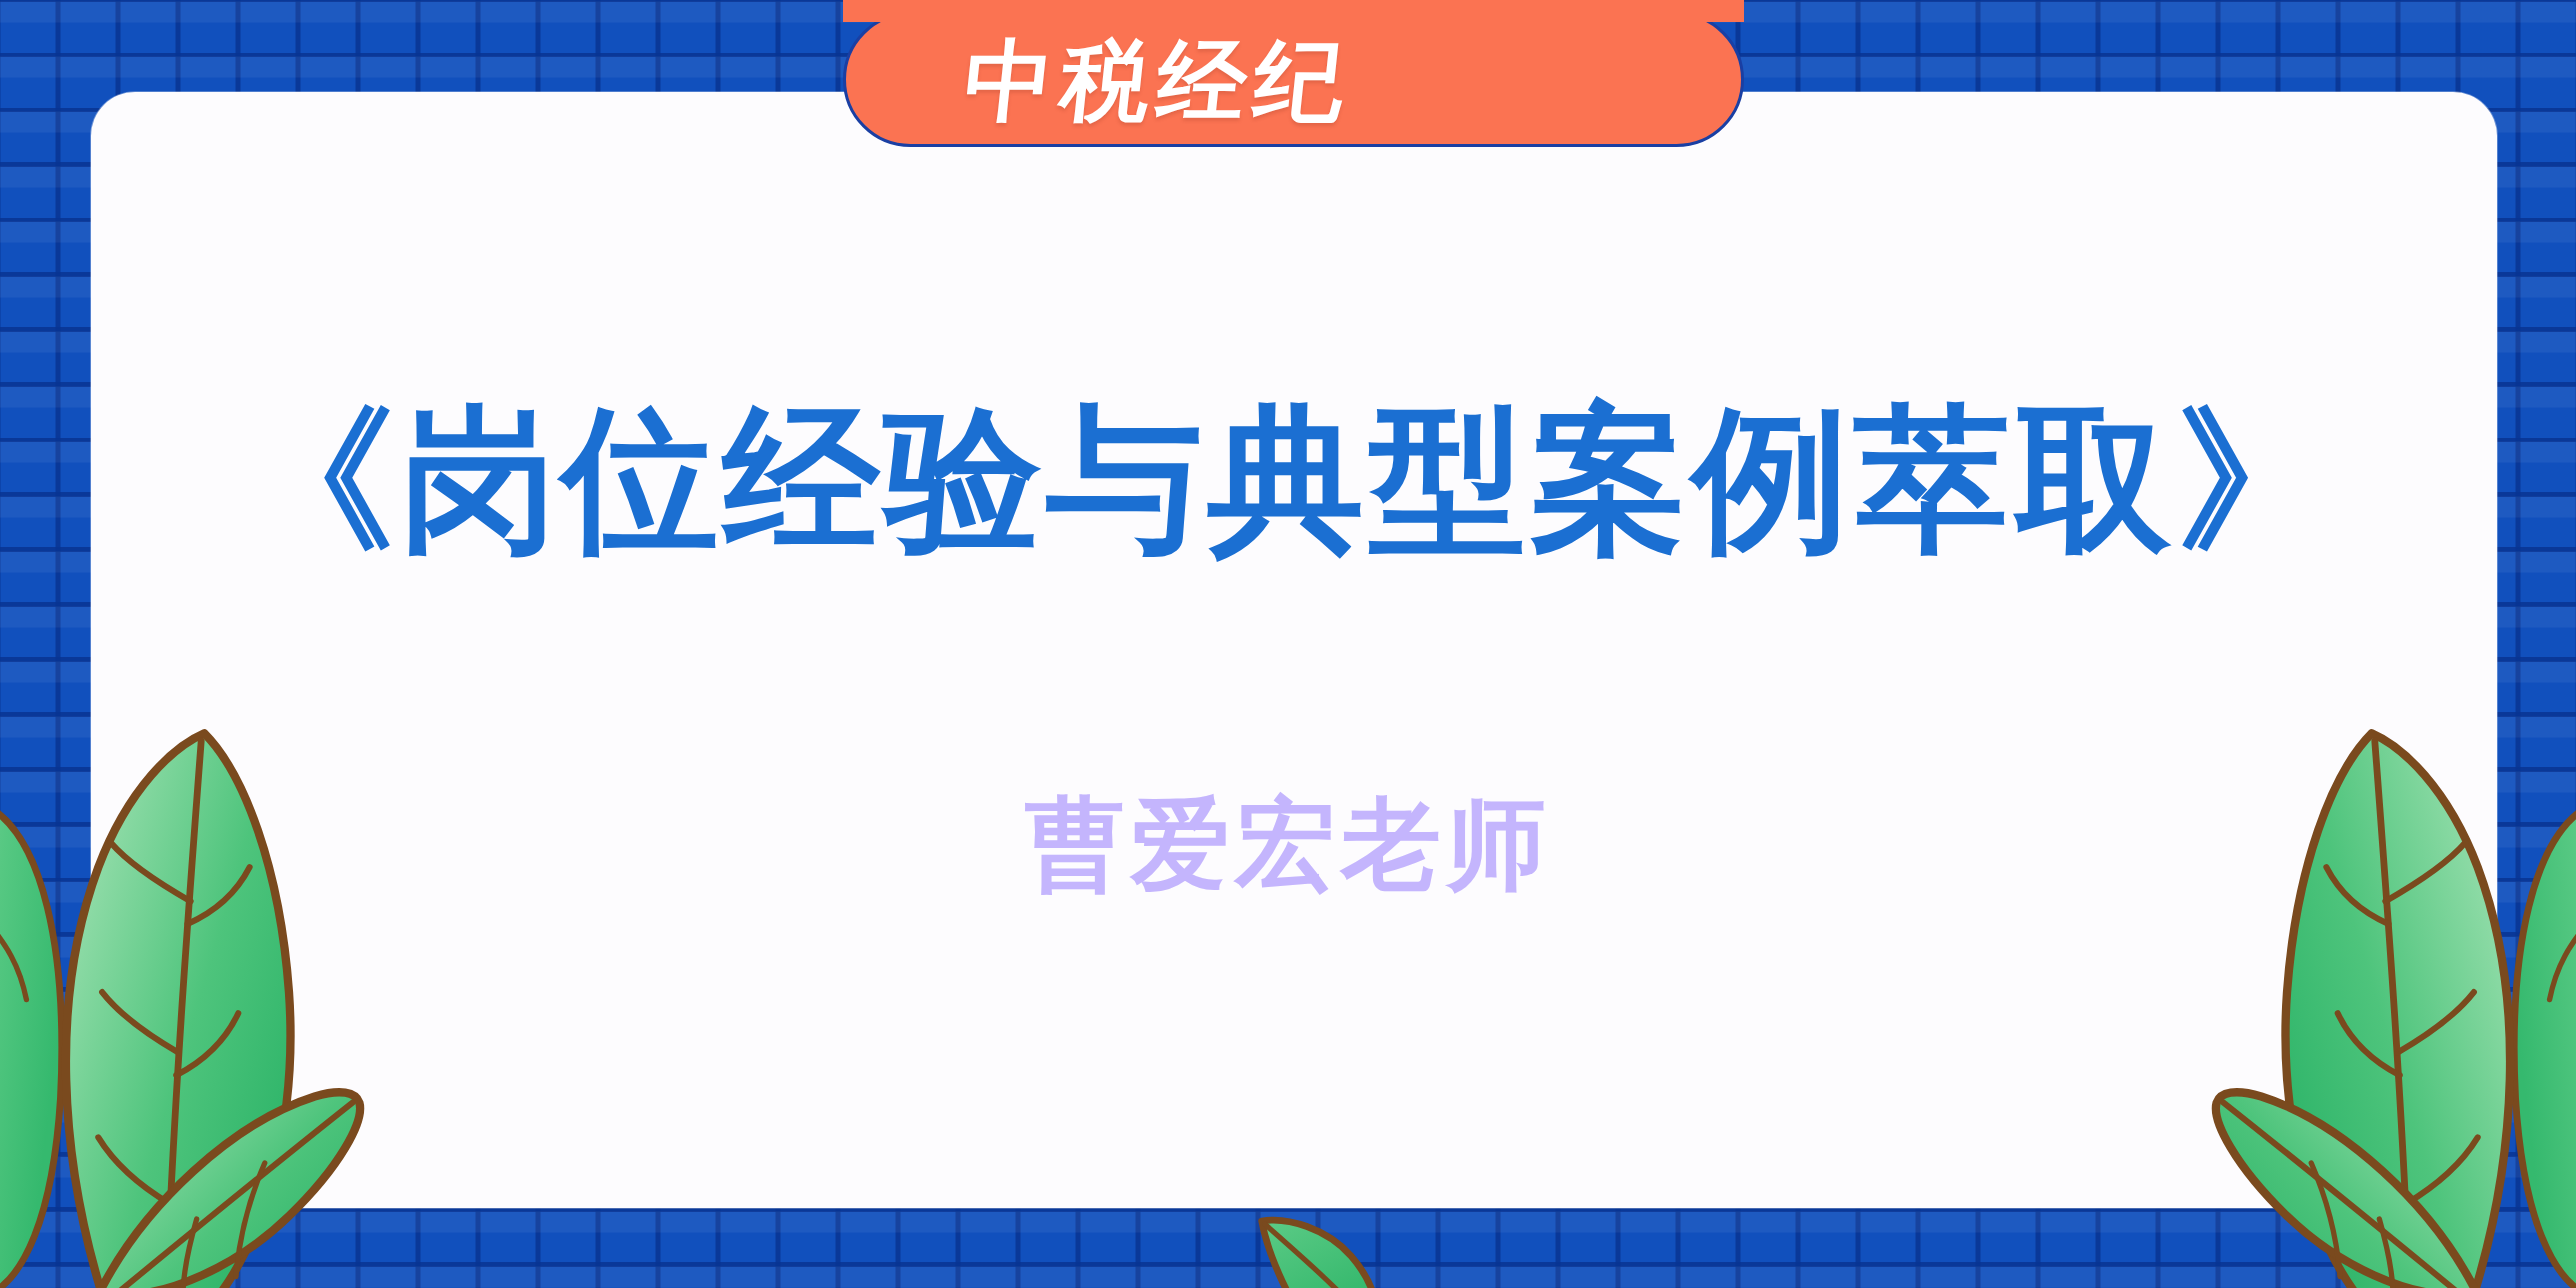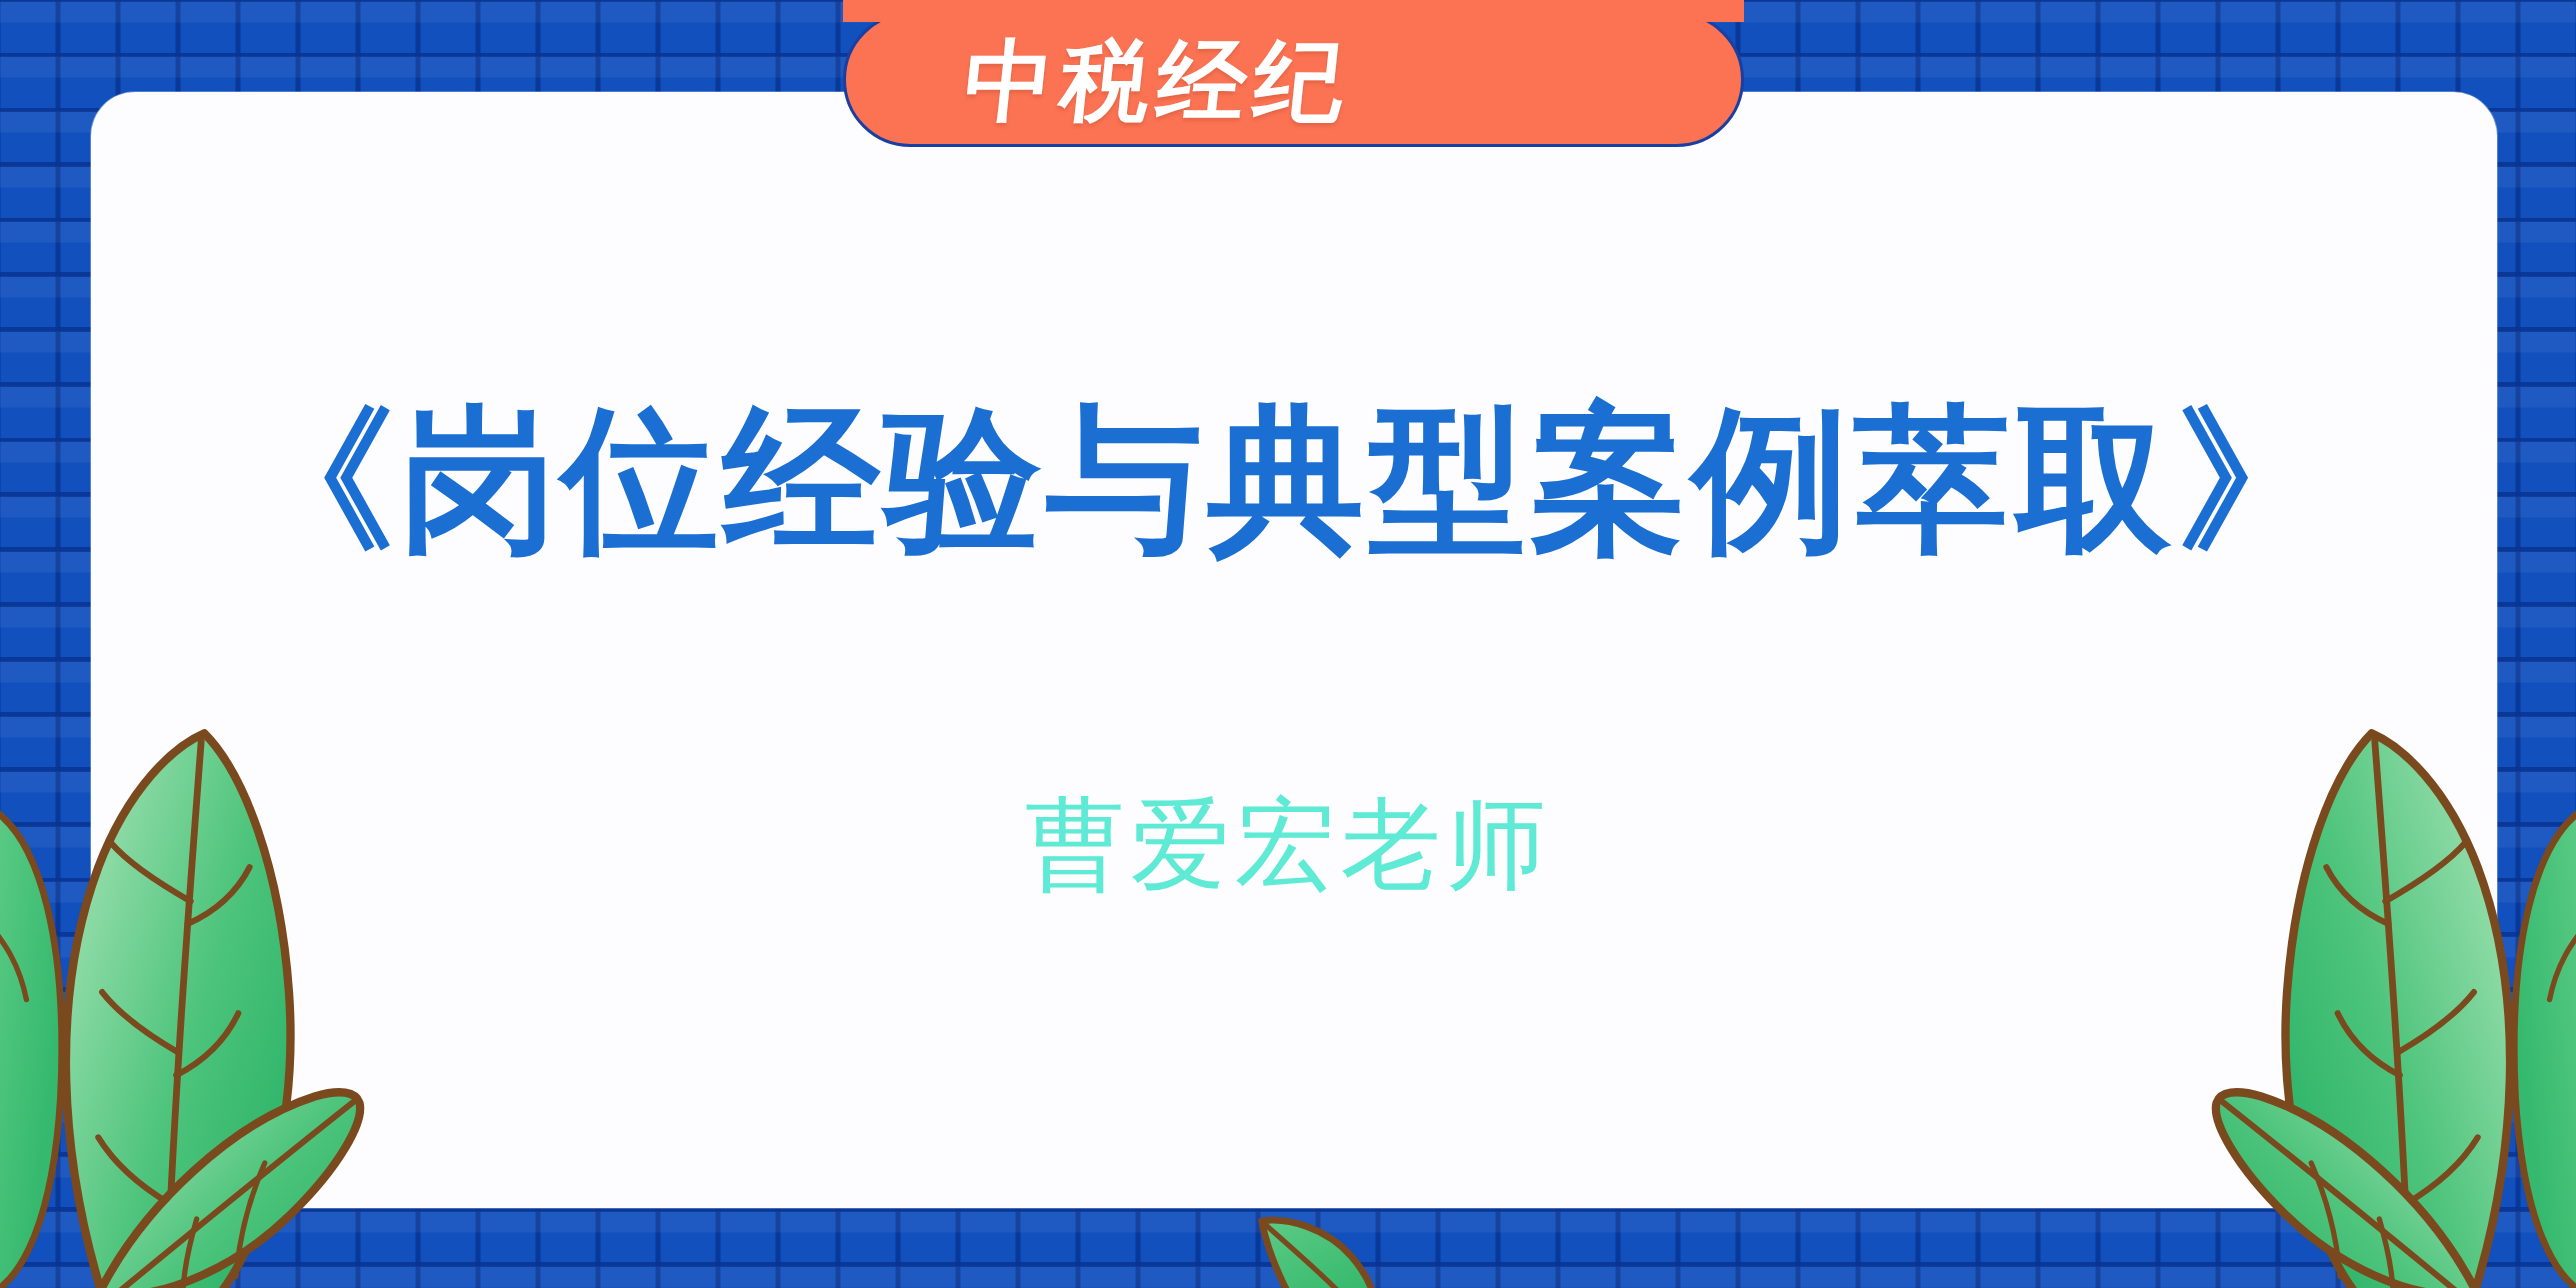--- a/index.html
+++ b/index.html
@@ -114,23 +114,23 @@
     font-weight: bold;
     line-height: 1;
     letter-spacing: 4.5px;
     white-space: nowrap;
   }
   .sub-title {
     position: absolute;
     left: 50%;
     top: 794px;
     transform: translateX(-50%);
-    color: #5eead4;
+    color: #c4b5fd;
     font-size: 100px;
-    font-weight: normal;
+    font-weight: bold;
     line-height: 1;
     letter-spacing: 5.3px;
     white-space: nowrap;
   }
 
   
   .leaves {
     position: absolute;
     inset: 0;
     pointer-events: none;

